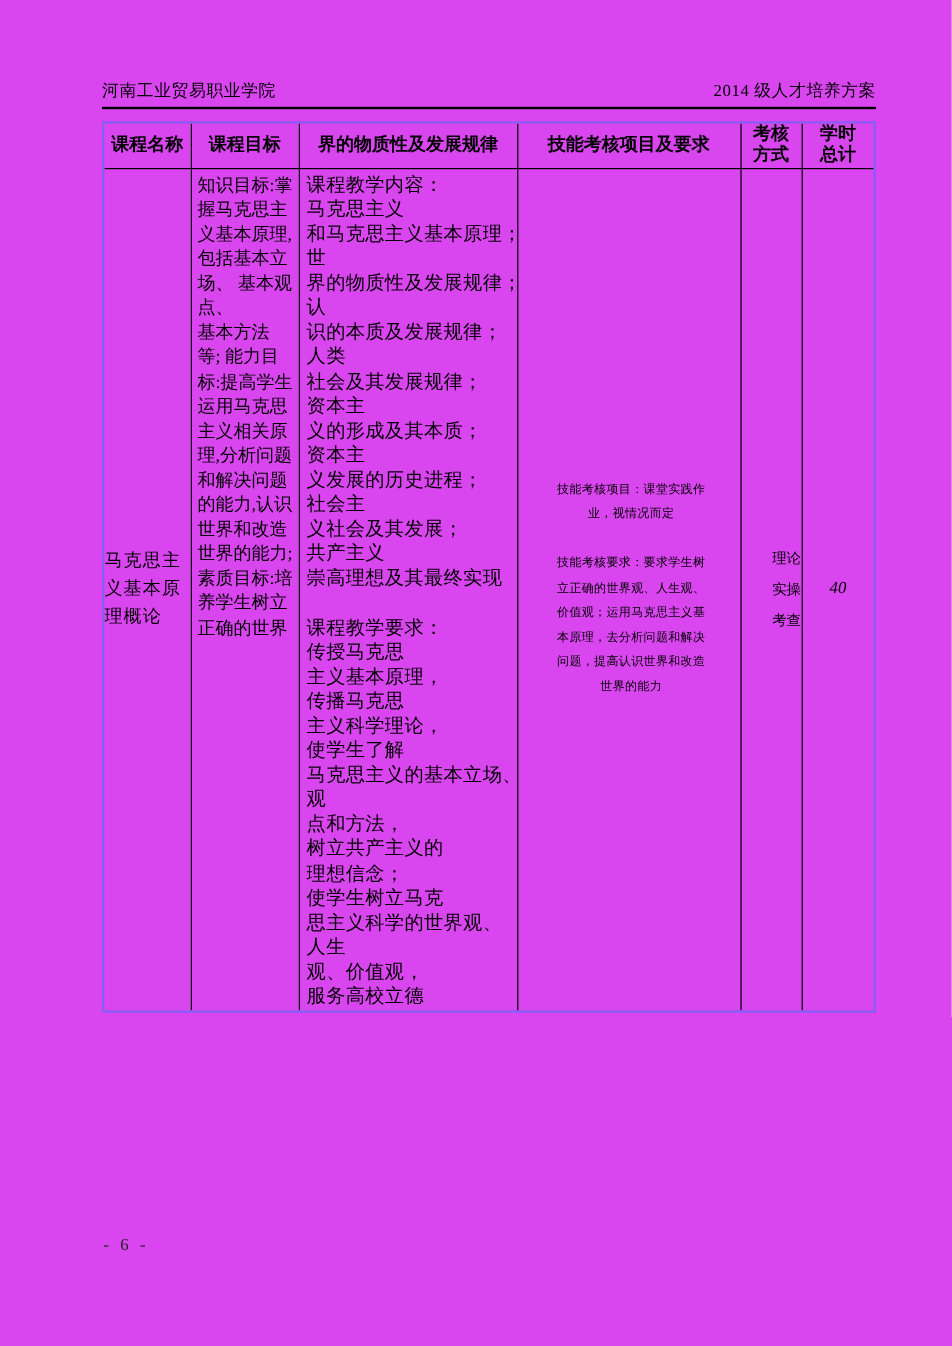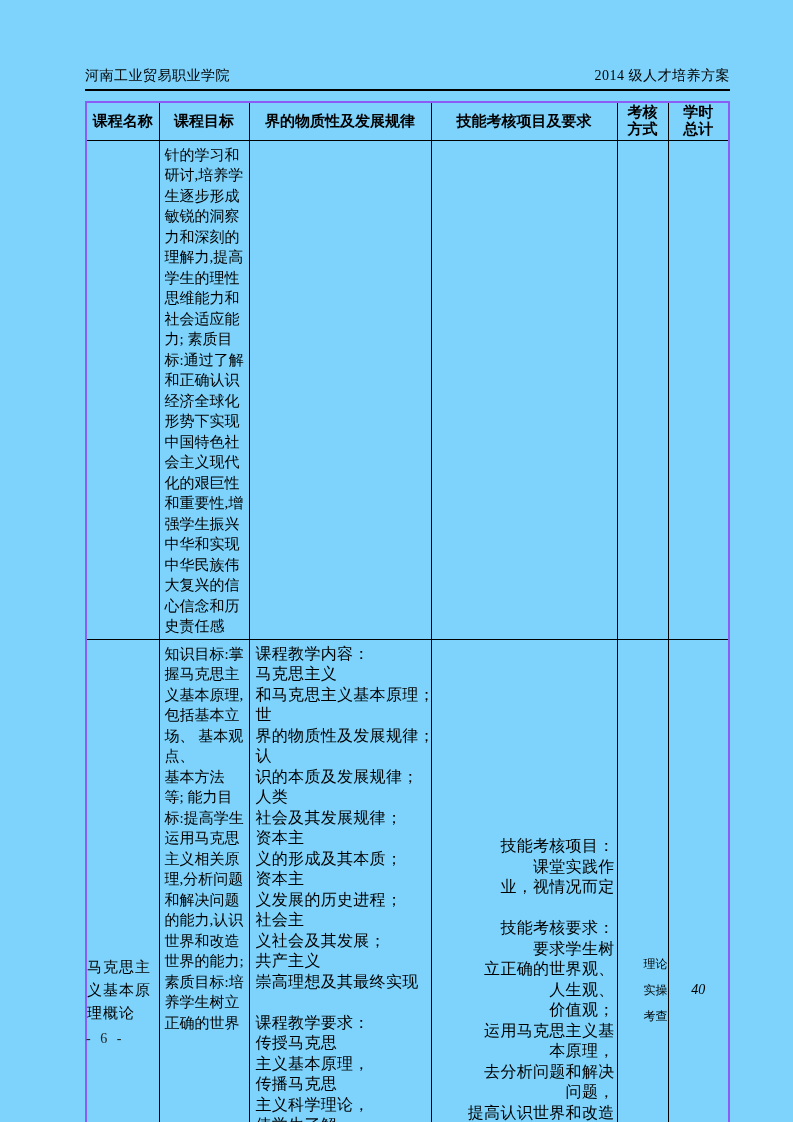--- a/index.html
+++ b/index.html
@@ -4,21 +4,21 @@
 <style>
   * { margin:0; padding:0; box-sizing:border-box; }
   html, body { background:#ffffff; }
   body {
     width:793px; height:1122px;
     position:relative;
     font-family:"Liberation Serif","DejaVu Serif",serif;
     color:#000000;
     overflow:hidden;
   }
-  .page { position:absolute; inset:0; width:793px; height:1122px; background:#7dd3fc; }
+  .page { position:absolute; inset:0; width:793px; height:1122px; background:#d946ef; }
 
   .page-header {
     position:absolute; left:85px; top:67px; width:645px;
     display:flex; justify-content:space-between; align-items:baseline;
     font-size:14px; letter-spacing:0.5px;
   }
   .header-rule {
     position:absolute; left:85px; top:89px; width:645px; height:2px;
     background:#000000;
   }
@@ -52,23 +52,23 @@
     font-size:15px; line-height:20.5px;
     white-space:pre-line; word-break:keep-all;
     padding:4px 1px 0 5px; text-align:left;
   }
   td.content-cell {
     font-size:16px; line-height:20.5px; letter-spacing:0.3px;
     white-space:pre-line; word-break:keep-all;
     padding:4px 2px 0 6px; text-align:left;
   }
   td.assessment-cell {
-    font-size:16px; line-height:20.5px; letter-spacing:0.3px;
+    font-size:10px; line-height:20.5px; letter-spacing:0.3px;
     white-space:pre-line; word-break:keep-all;
-    padding:0 2px 0 6px; text-align:right; vertical-align:middle;
+    padding:0 2px 0 6px; text-align:center; vertical-align:middle;
   }
   td.method {
     font-size:12px; line-height:26px;
     text-align:right; white-space:pre-line; word-break:keep-all;
   }
   td.hours {
     font-size:14px; text-align:center;font-style:italic;
   }
 
   .page-number {
@@ -103,51 +103,20 @@
         <th>课程目标</th>
         <th>界的物质性及发展规律</th>
         <th>技能考核项目及要求</th>
         <th>考核
 方式</th>
         <th>学时
 总计</th>
       </tr>
     </thead>
     <tbody>
-      <tr class="body-row-1">
-        <td class="cell course-name"></td>
-        <td class="cell objectives v-top">针的学习和
-研讨,培养学
-生逐步形成
-敏锐的洞察
-力和深刻的
-理解力,提高
-学生的理性
-思维能力和
-社会适应能
-力; 素质目
-标:通过了解
-和正确认识
-经济全球化
-形势下实现
-中国特色社
-会主义现代
-化的艰巨性
-和重要性,增
-强学生振兴
-中华和实现
-中华民族伟
-大复兴的信
-心信念和历
-史责任感</td>
-        <td class="cell content-cell v-top"></td>
-        <td class="cell assessment-cell"></td>
-        <td class="cell method"></td>
-        <td class="cell hours"></td>
-      </tr>
       <tr class="body-row-2">
         <td class="cell course-name">马克思主
 义基本原
 理概论</td>
         <td class="cell objectives v-top">知识目标:掌
 握马克思主
 义基本原理,
 包括基本立
 场、 基本观
 点、基本方法

